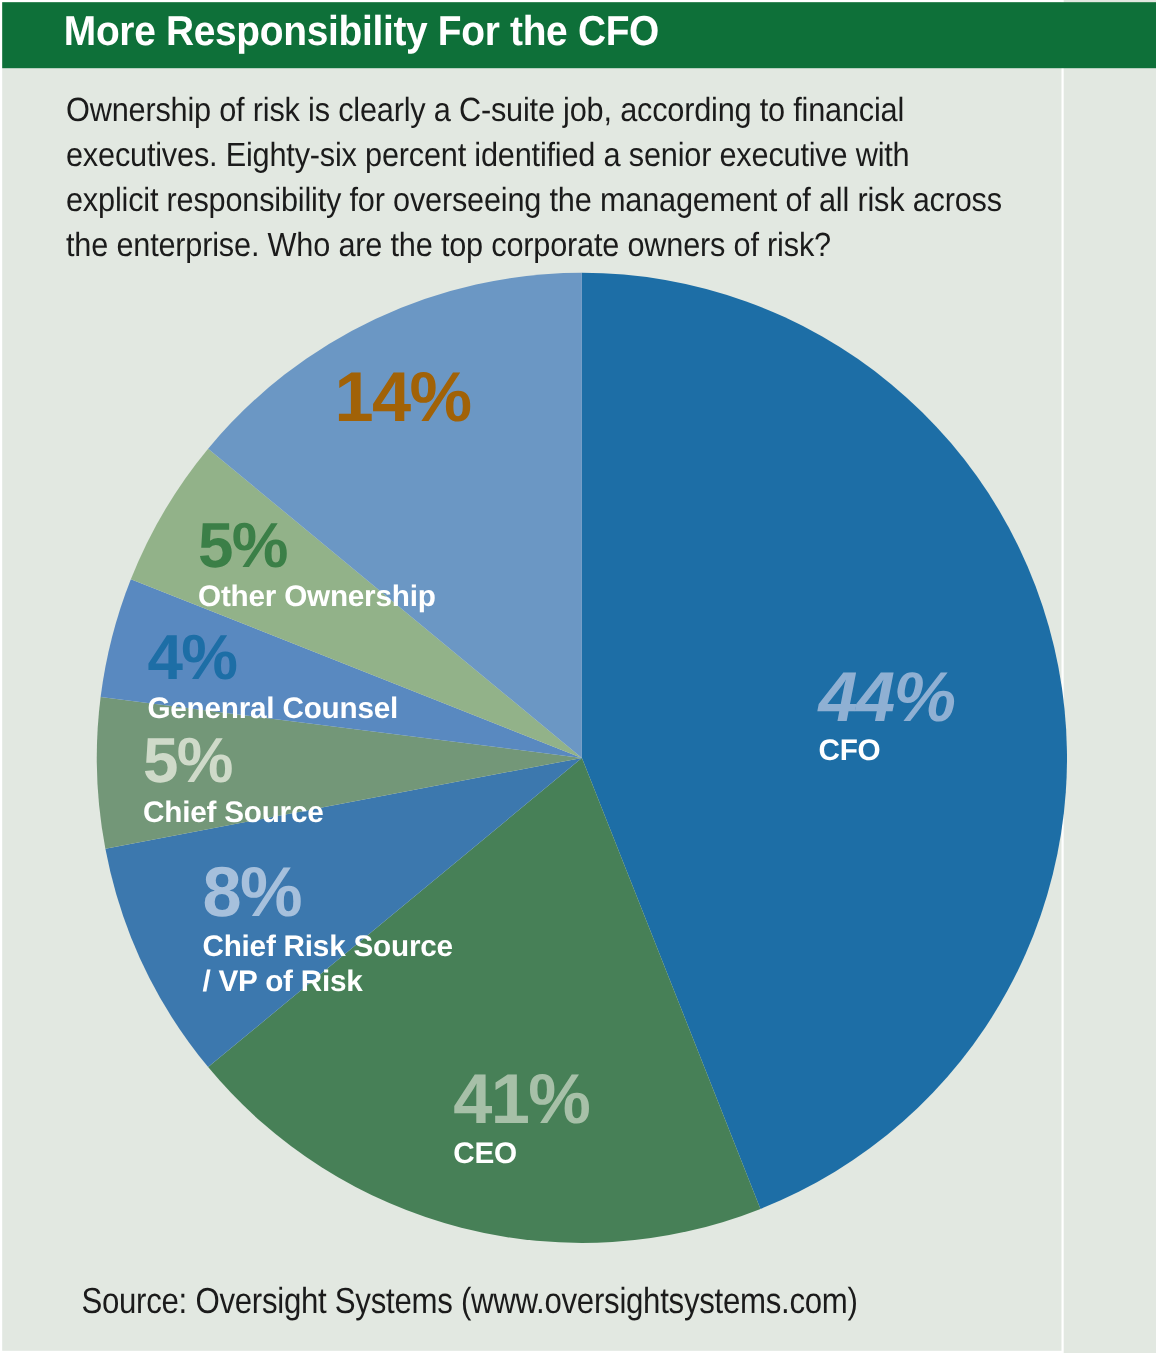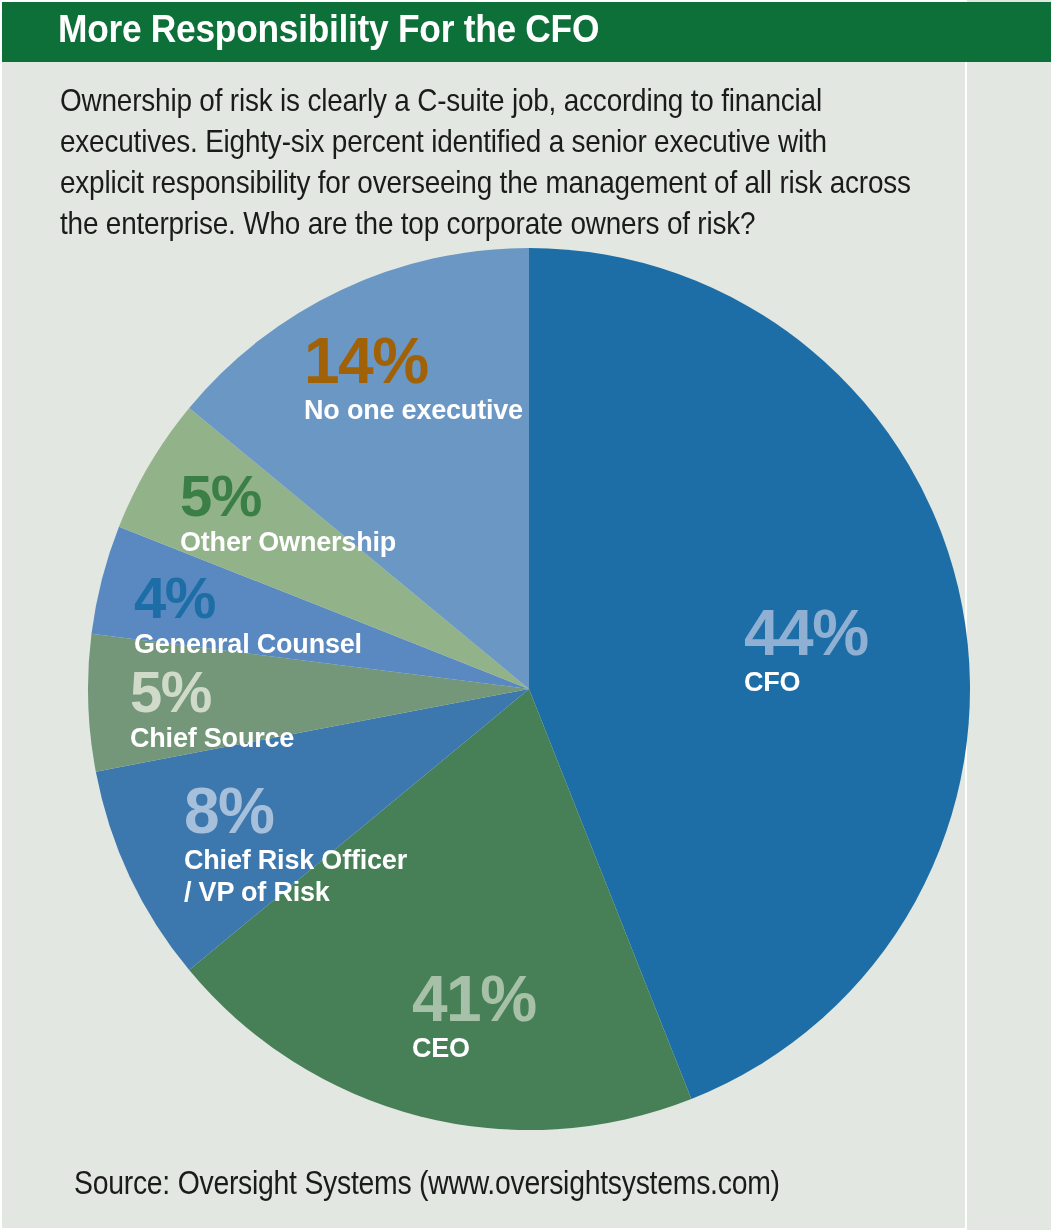--- a/index.html
+++ b/index.html
@@ -100,21 +100,21 @@
     display: block;
     font-size: 27px;
     font-weight: bold;
     color: #ffffff;
     letter-spacing: -0.2px;
     line-height: 1.08;
     margin-top: 3px;
   }
 
   #label-cfo        { left: 742px; top: 600px; }
-  #label-cfo .pct   { color: #8fb0d3; }
+  #label-cfo .pct   { color: #8fb0d3; font-style: italic; }
 
   #label-ceo        { left: 410px; top: 966px; }
   #label-ceo .pct   { color: #a7c0a8; }
 
   #label-cro        { left: 182px; top: 778px; }
   #label-cro .pct   { color: #a6c0dc; }
 
   #label-auditor       { left: 128px; top: 662px; }
   #label-auditor .pct  { color: #cfdac9; }
 
@@ -171,39 +171,38 @@
     <span class="nm">CFO</span>
   </div>
 
   <div class="pie-label" id="label-ceo">
     <span class="pct">41%</span>
     <span class="nm">CEO</span>
   </div>
 
   <div class="pie-label" id="label-cro">
     <span class="pct">8%</span>
-    <span class="nm">Chief Risk Officer</span>
+    <span class="nm">Chief Risk Source</span>
     <span class="nm">/ VP of Risk</span>
   </div>
 
   <div class="pie-label" id="label-auditor">
     <span class="pct pct-small">5%</span>
     <span class="nm">Chief Source</span>
   </div>
 
   <div class="pie-label" id="label-counsel">
     <span class="pct pct-small">4%</span>
     <span class="nm">Genenral Counsel</span>
   </div>
 
   <div class="pie-label" id="label-other">
     <span class="pct pct-small">5%</span>
     <span class="nm">Other Ownership</span>
   </div>
 
   <div class="pie-label" id="label-noone">
     <span class="pct">14%</span>
-    <span class="nm">No one executive</span>
   </div>
 
   <div id="source-text">Source: Oversight Systems (www.oversightsystems.com)</div>
 
 </div>
 
 </body></html>

